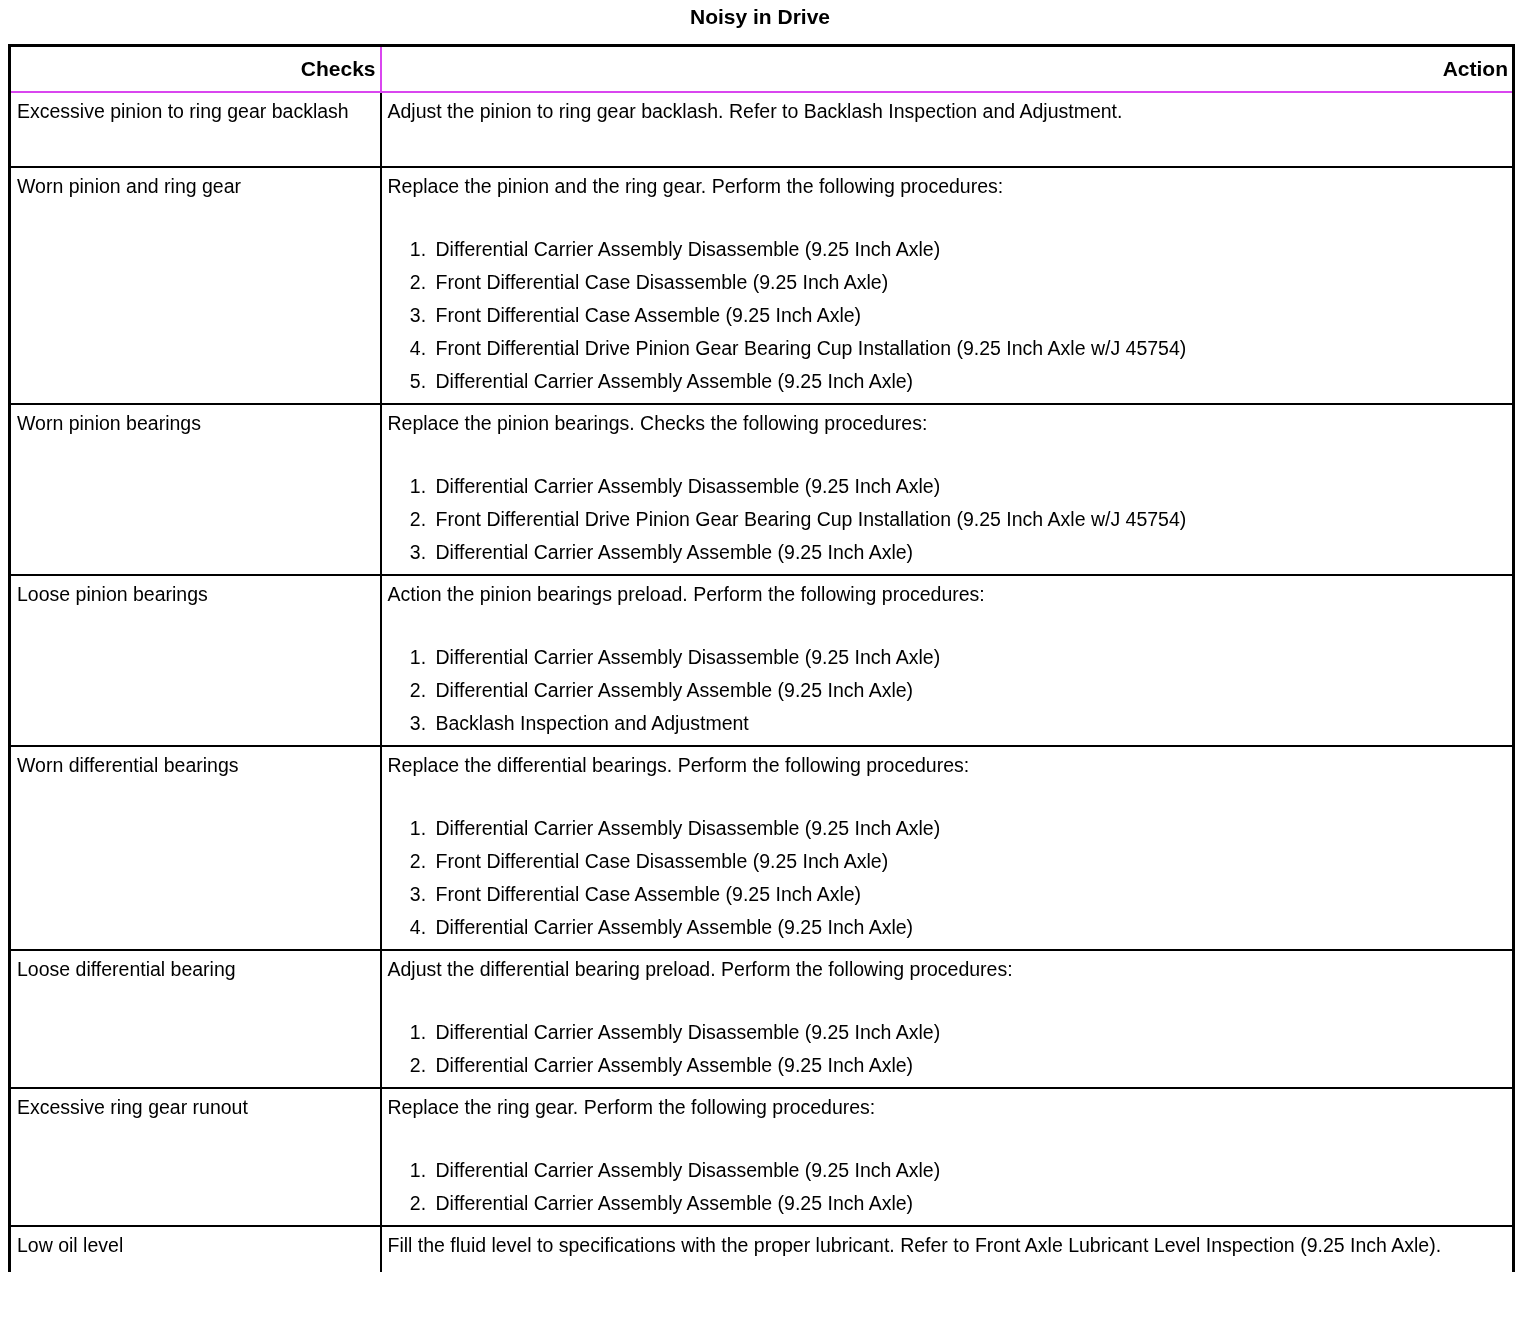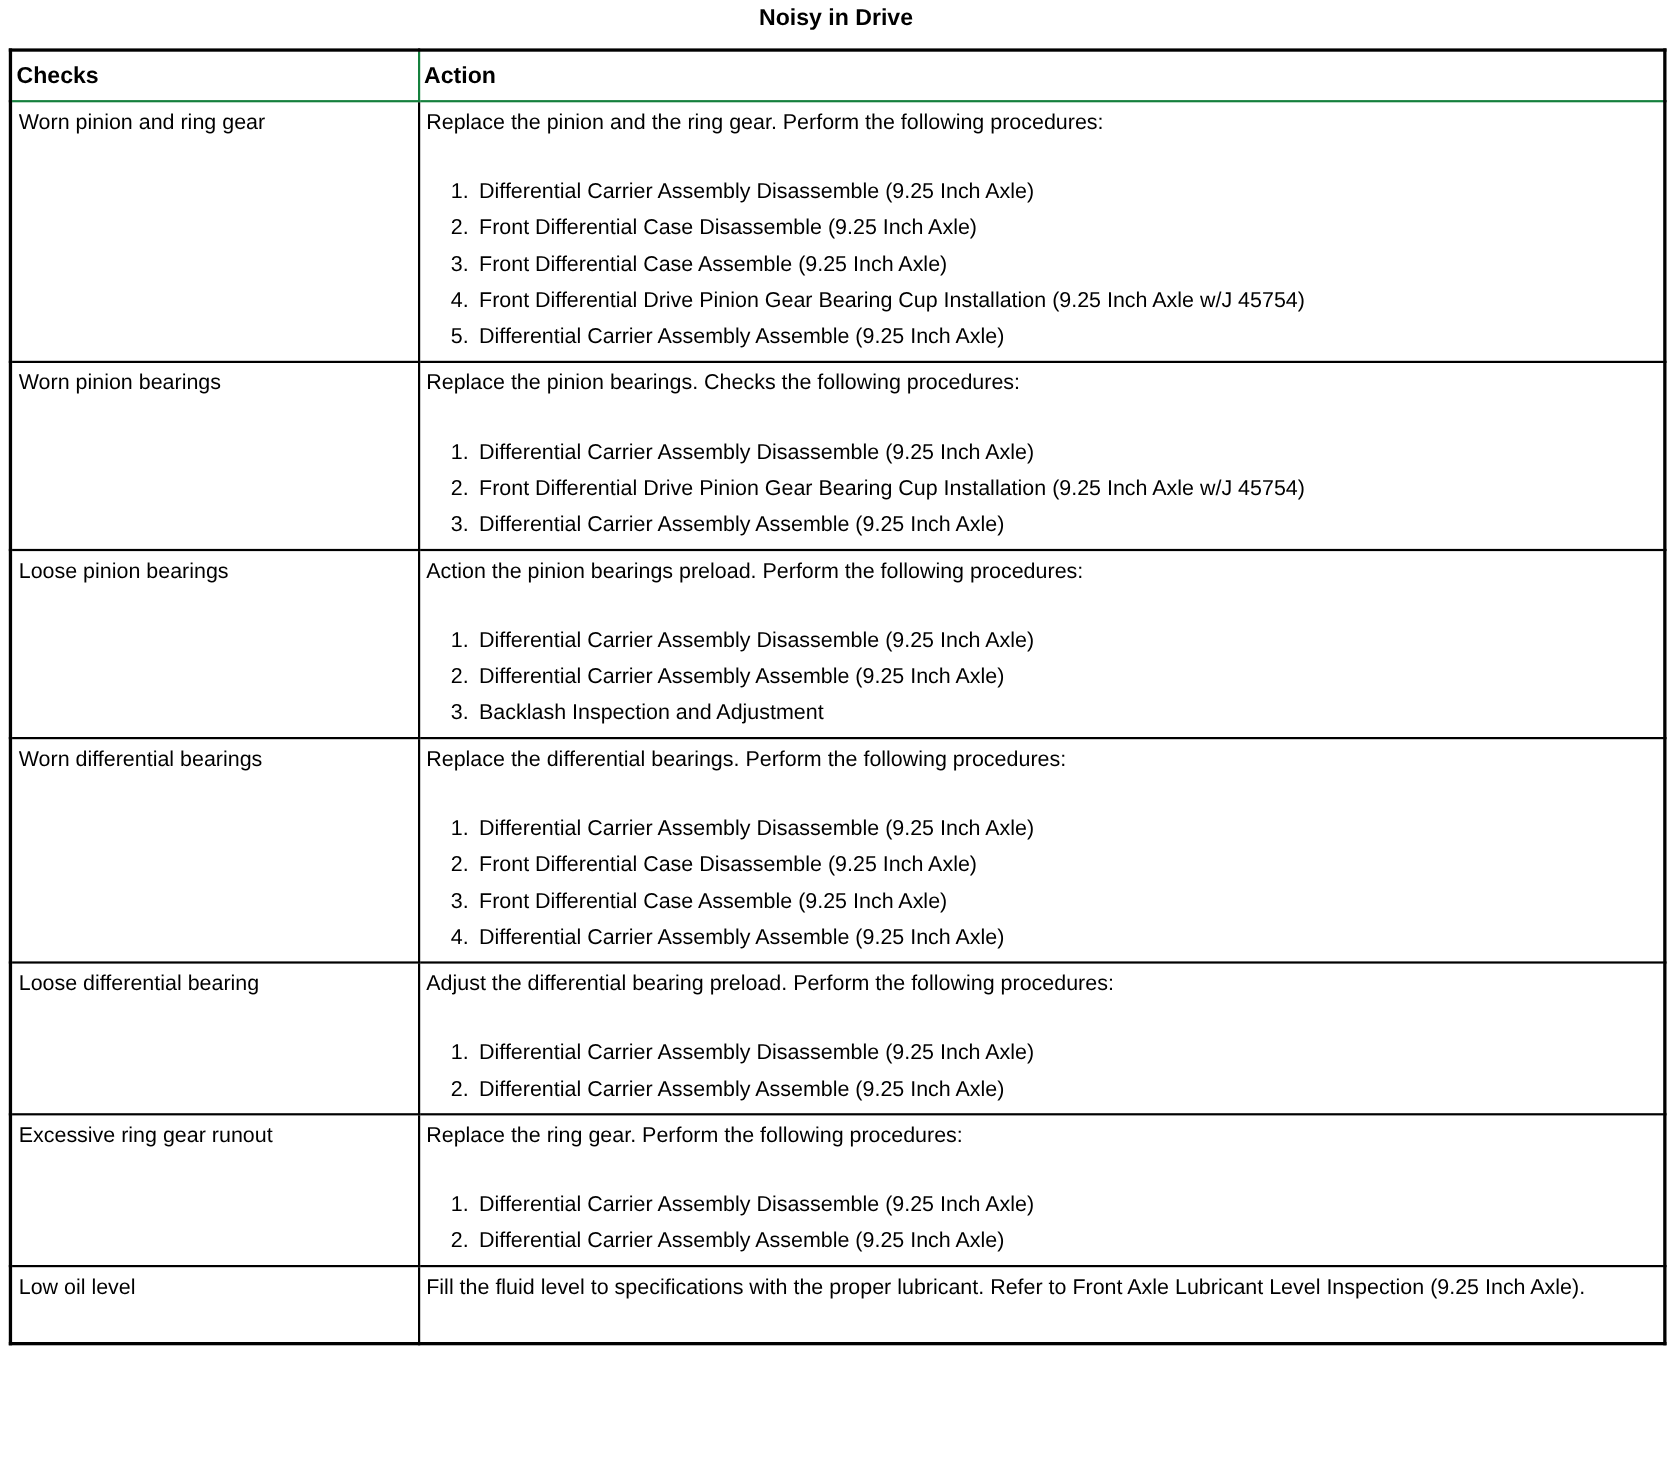--- a/index.html
+++ b/index.html
@@ -27,24 +27,24 @@
   table.checks-table {
     border-collapse: collapse;
     table-layout: fixed;
     margin-left: 8px;
     width: 1504px;
     border: 3px solid #000000;
   }
   col.col-checks { width: 371px; }
   col.col-action { width: 1133px; }
   th {
-    border: 2px solid #15803d;
+    border: 2px solid #d946ef;
     font-size: 21px;
     font-weight: bold;
-    text-align: left;
+    text-align: right;
     vertical-align: middle;
     padding: 8px 4px;
   }
   td {
     border: 2px solid #000000;
     font-size: 19.5px;
     line-height: 31px;
     vertical-align: top;
     padding: 3px 6px 5px 6px;
   }
@@ -83,20 +83,26 @@
       <col class="col-action">
     </colgroup>
     <thead>
       <tr class="h-header">
         <th>Checks</th>
         <th>Action</th>
       </tr>
     </thead>
     <tbody>
 
+      <tr class="r0">
+        <td>Excessive pinion to ring gear backlash</td>
+        <td class="action-cell">
+          <p>Adjust the pinion to ring gear backlash. Refer to Backlash Inspection and Adjustment.</p>
+        </td>
+      </tr>
 
       <tr class="r1">
         <td>Worn pinion and ring gear</td>
         <td class="action-cell">
           <p>Replace the pinion and the ring gear. Perform the following procedures:</p>
           <ol class="procedure-list">
             <li>Differential Carrier Assembly Disassemble (9.25 Inch Axle)</li>
             <li>Front Differential Case Disassemble (9.25 Inch Axle)</li>
             <li>Front Differential Case Assemble (9.25 Inch Axle)</li>
             <li>Front Differential Drive Pinion Gear Bearing Cup Installation (9.25 Inch Axle w/J 45754)</li>

